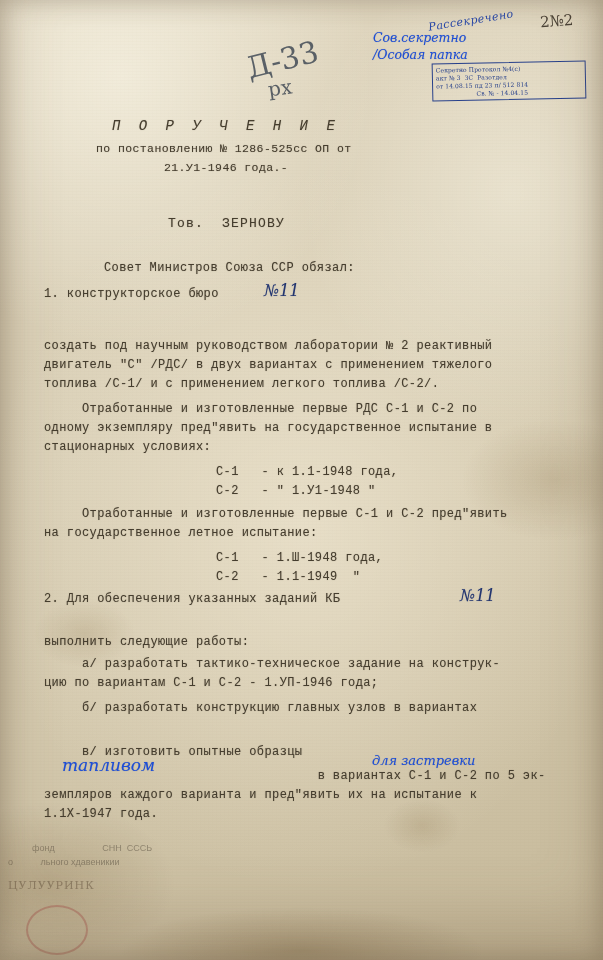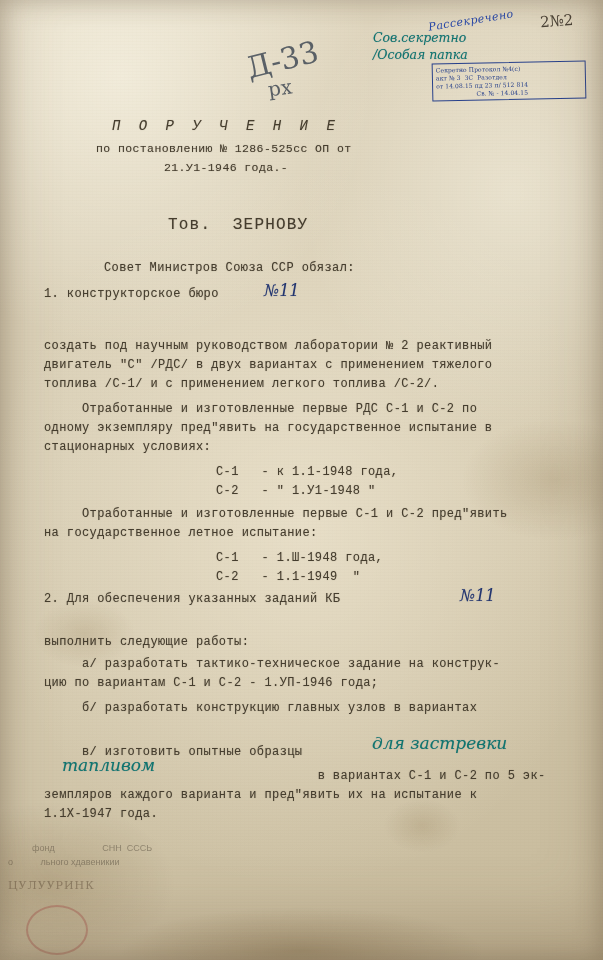--- a/index.html
+++ b/index.html
@@ -53,21 +53,21 @@
     font-family: "Liberation Mono", monospace;
     color: #453d2e;
     letter-spacing: 0.4px;
     text-shadow: 0 0 1px rgba(60,50,35,0.35);
   }
   .hand {
     position: absolute;
     white-space: pre;
     font-family: "DejaVu Serif", serif;
     font-style: italic;
-    color: #0f766e;
+    color: #1d4ed8;
     text-shadow: 0 0 1px rgba(30,58,122,0.35);
   }
   .hand-dark {
     color: #23356f;
   }
   .stamp-box {
     position: absolute;
     border: 1.5px solid #27408b;
     color: #27408b;
     font-family: "DejaVu Serif", serif;
@@ -168,21 +168,21 @@
 от 14.08.15 пд 23 п/ 512 814
                     Св. № - 14.04.15</div>
 
   <div id="big-hand-mark" style="left:246px; top:42px;">Д-33</div>
   <div id="big-hand-mark2" style="left:268px; top:76px;">рх</div>
 
   <div class="typed" id="title-poruchenie" style="left:112px; top:118px;font-style:italic;">П О Р У Ч Е Н И Е</div>
   <div class="typed small-typed" style="left:96px; top:142px;">по постановлению № 1286-525сс ОП от</div>
   <div class="typed small-typed" style="left:164px; top:161px;">21.У1-1946 года.-</div>
 
-  <div class="typed" style="left:168px; top:216px; font-size:16px; letter-spacing:1.2px;">Тов.  ЗЕРНОВУ</div>
+  <div class="typed" style="left:168px; top:216px; font-size:13px; letter-spacing:1.2px;">Тов.  ЗЕРНОВУ</div>
 
   <div class="typed body-typed" style="left:104px; top:259px;">Совет Министров Союза ССР обязал:</div>
   <div class="typed body-typed" style="left:44px; top:285px;">1. конструкторское бюро</div>
   <div class="hand hand-dark" style="left:264px; top:281px; font-size:16px;">№11</div>
 
   <div class="typed body-typed" style="left:44px; top:337px;">создать под научным руководством лаборатории № 2 реактивный</div>
   <div class="typed body-typed" style="left:44px; top:356px;">двигатель "С" /РДС/ в двух вариантах с применением тяжелого</div>
   <div class="typed body-typed" style="left:44px; top:375px;">топлива /С-1/ и с применением легкого топлива /С-2/.</div>
   <div class="typed body-typed" style="left:44px; top:400px;">     Отработанные и изготовленные первые РДС С-1 и С-2 по</div>
   <div class="typed body-typed" style="left:44px; top:419px;">одному экземпляру пред"явить на государственное испытание в</div>
@@ -199,21 +199,21 @@
 
   <div class="typed body-typed" style="left:44px; top:590px;">2. Для обеспечения указанных заданий КБ</div>
   <div class="hand hand-dark" style="left:460px; top:586px; font-size:16px;">№11</div>
 
   <div class="typed body-typed" style="left:44px; top:655px;">     а/ разработать тактико-техническое задание на конструк-</div>
   <div class="typed body-typed" style="left:44px; top:633px;">выполнить следующие работы:</div>
   <div class="typed body-typed" style="left:44px; top:674px;">цию по вариантам С-1 и С-2 - 1.УП-1946 года;</div>
   <div class="typed body-typed" style="left:44px; top:699px;">     б/ разработать конструкцию главных узлов в вариантах</div>
   <div class="typed body-typed" style="left:44px; top:743px;">     в/ изготовить опытные образцы</div>
 
-  <div class="hand" style="left:372px; top:733px; font-size:17px;">для застревки</div>
+  <div class="hand" style="left:372px; top:753px; font-size:13px;">для застревки</div>
   <div class="hand" style="left:62px; top:755px; font-size:17px;">тапливом</div>
 
   <div class="typed body-typed" style="left:44px; top:767px;">                                    в вариантах С-1 и С-2 по 5 эк-</div>
   <div class="typed body-typed" style="left:44px; top:786px;">земпляров каждого варианта и пред"явить их на испытание к</div>
   <div class="typed body-typed" style="left:44px; top:805px;">1.1Х-1947 года.</div>
 
   <div class="footer-faint" style="left:14px; top:843px;margin-left:18px;">фонд                   СНН  СССЬ</div>
   <div class="footer-faint" style="left:8px; top:857px;">о           льного хдавеникии</div>
   <div id="footer-big" style="left:8px; top:879px;">ЦУЛУУРИНК</div>
 

